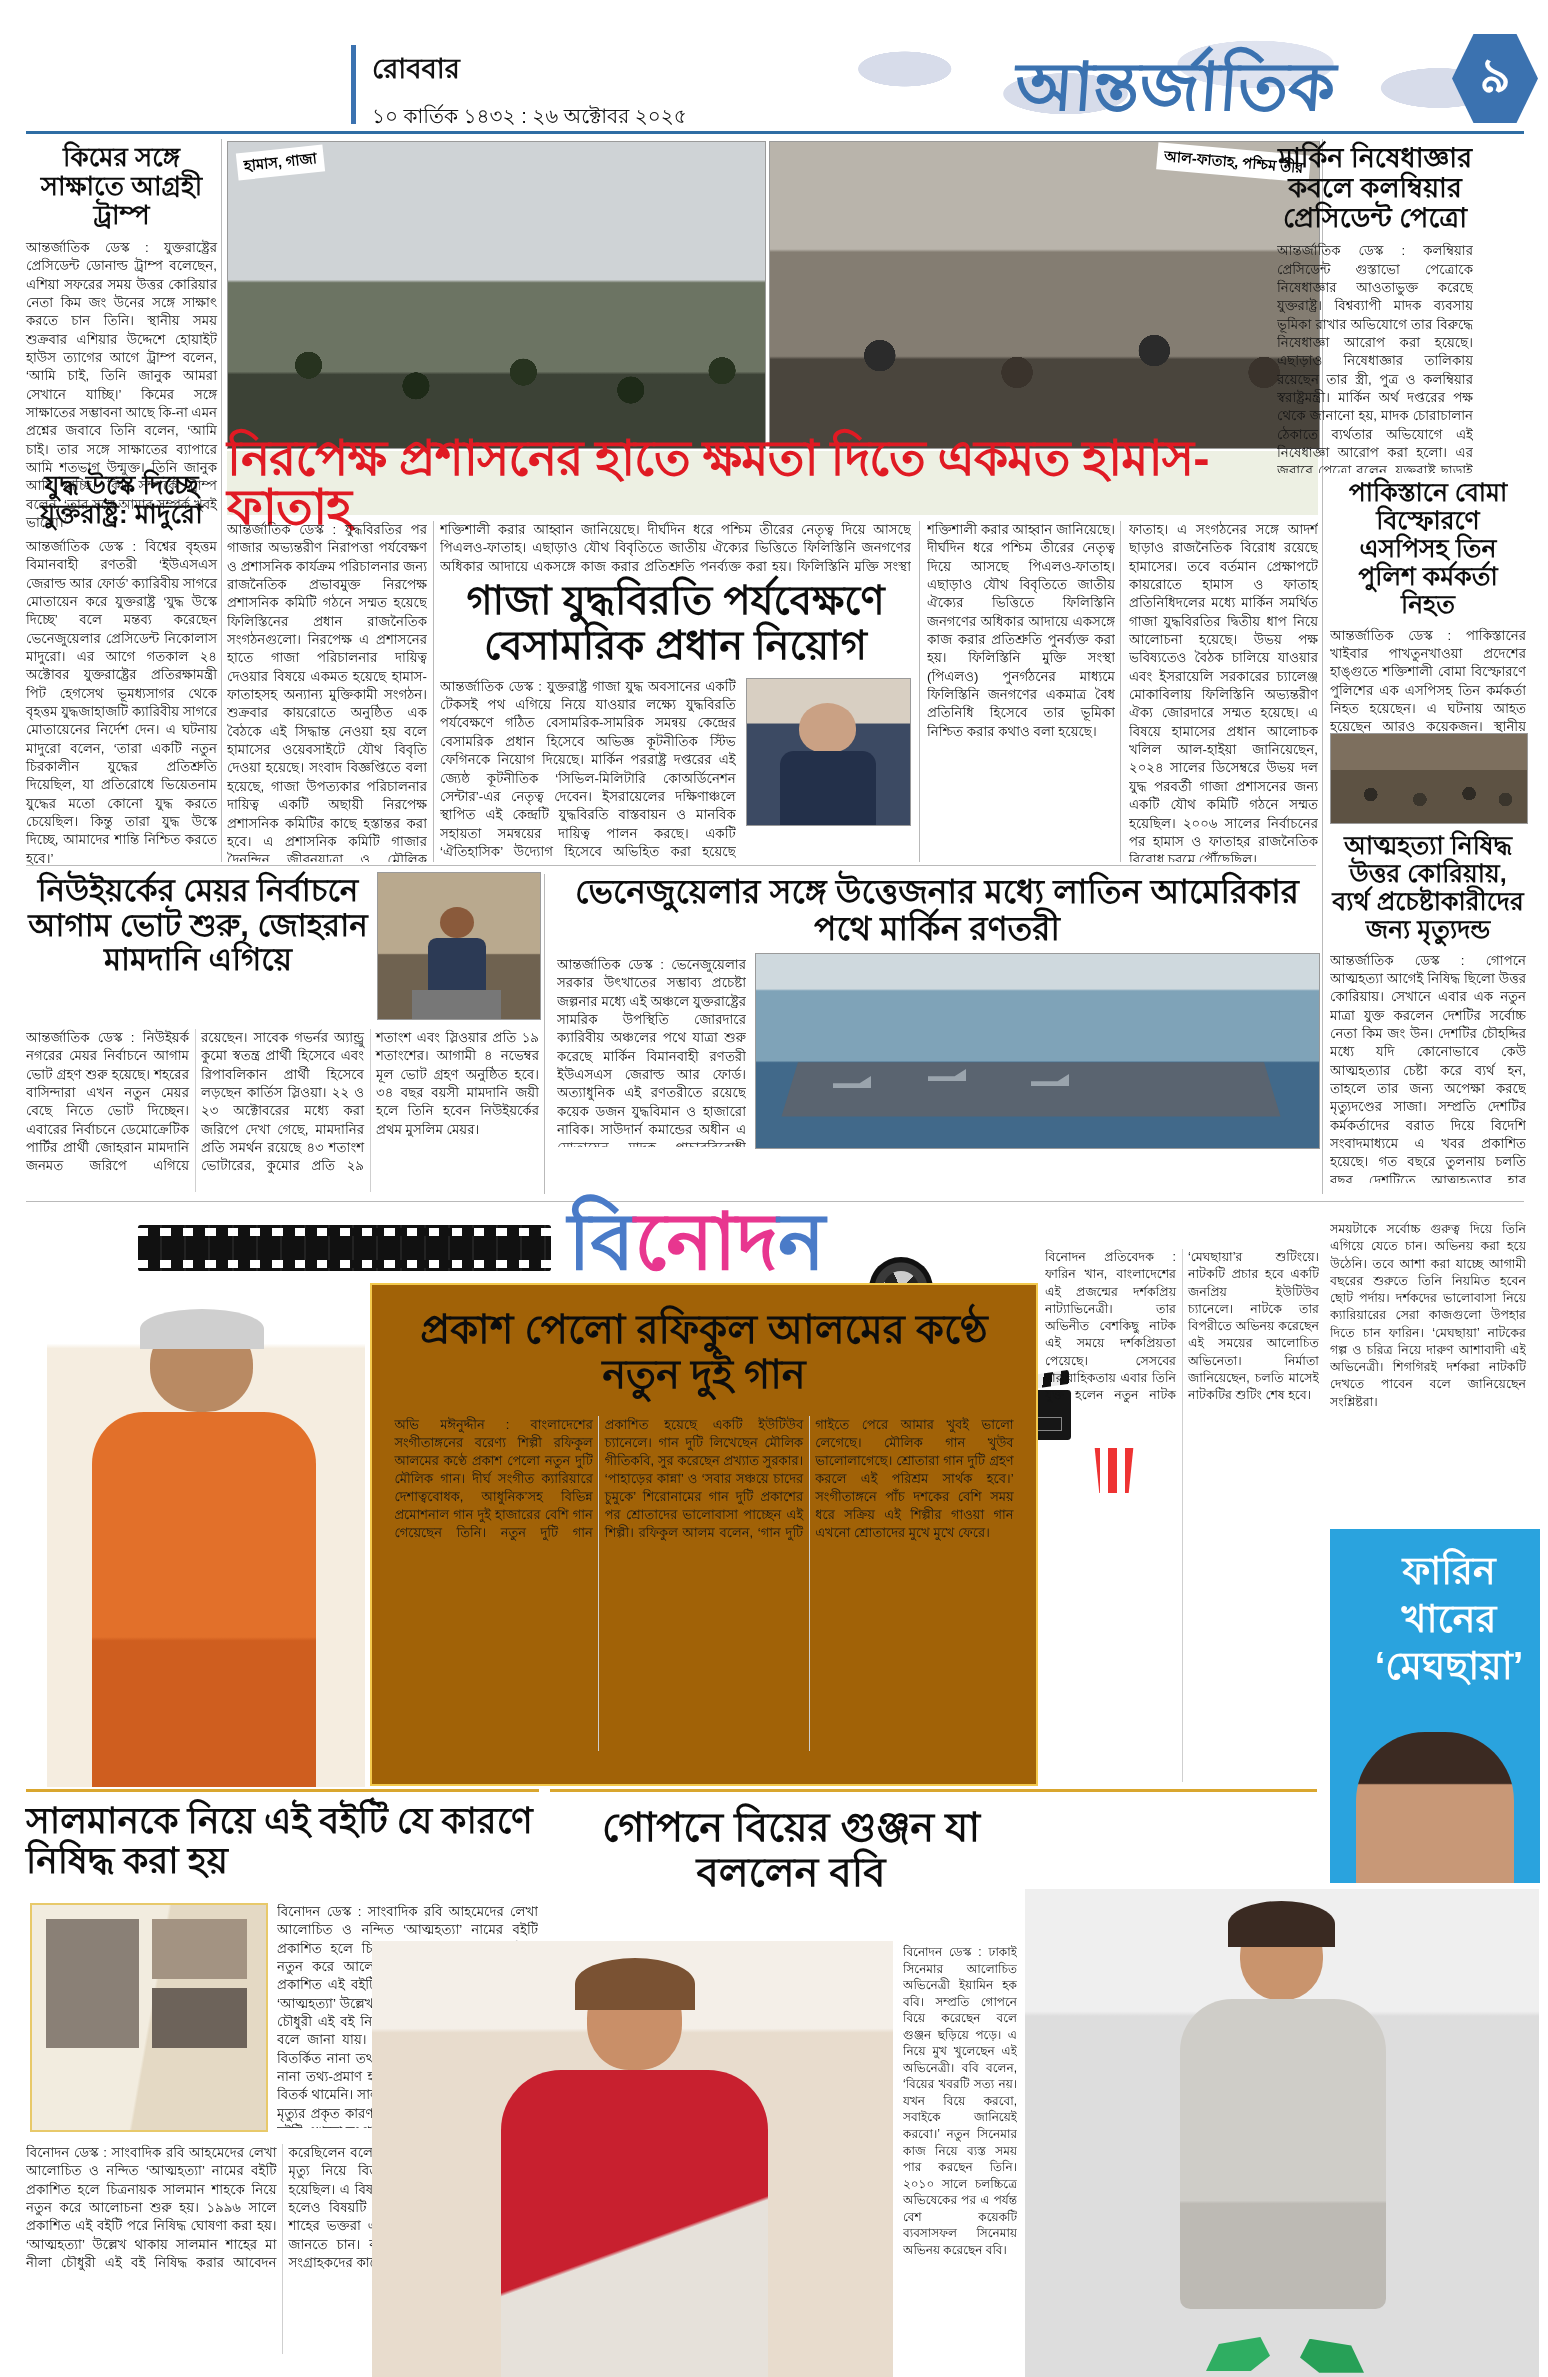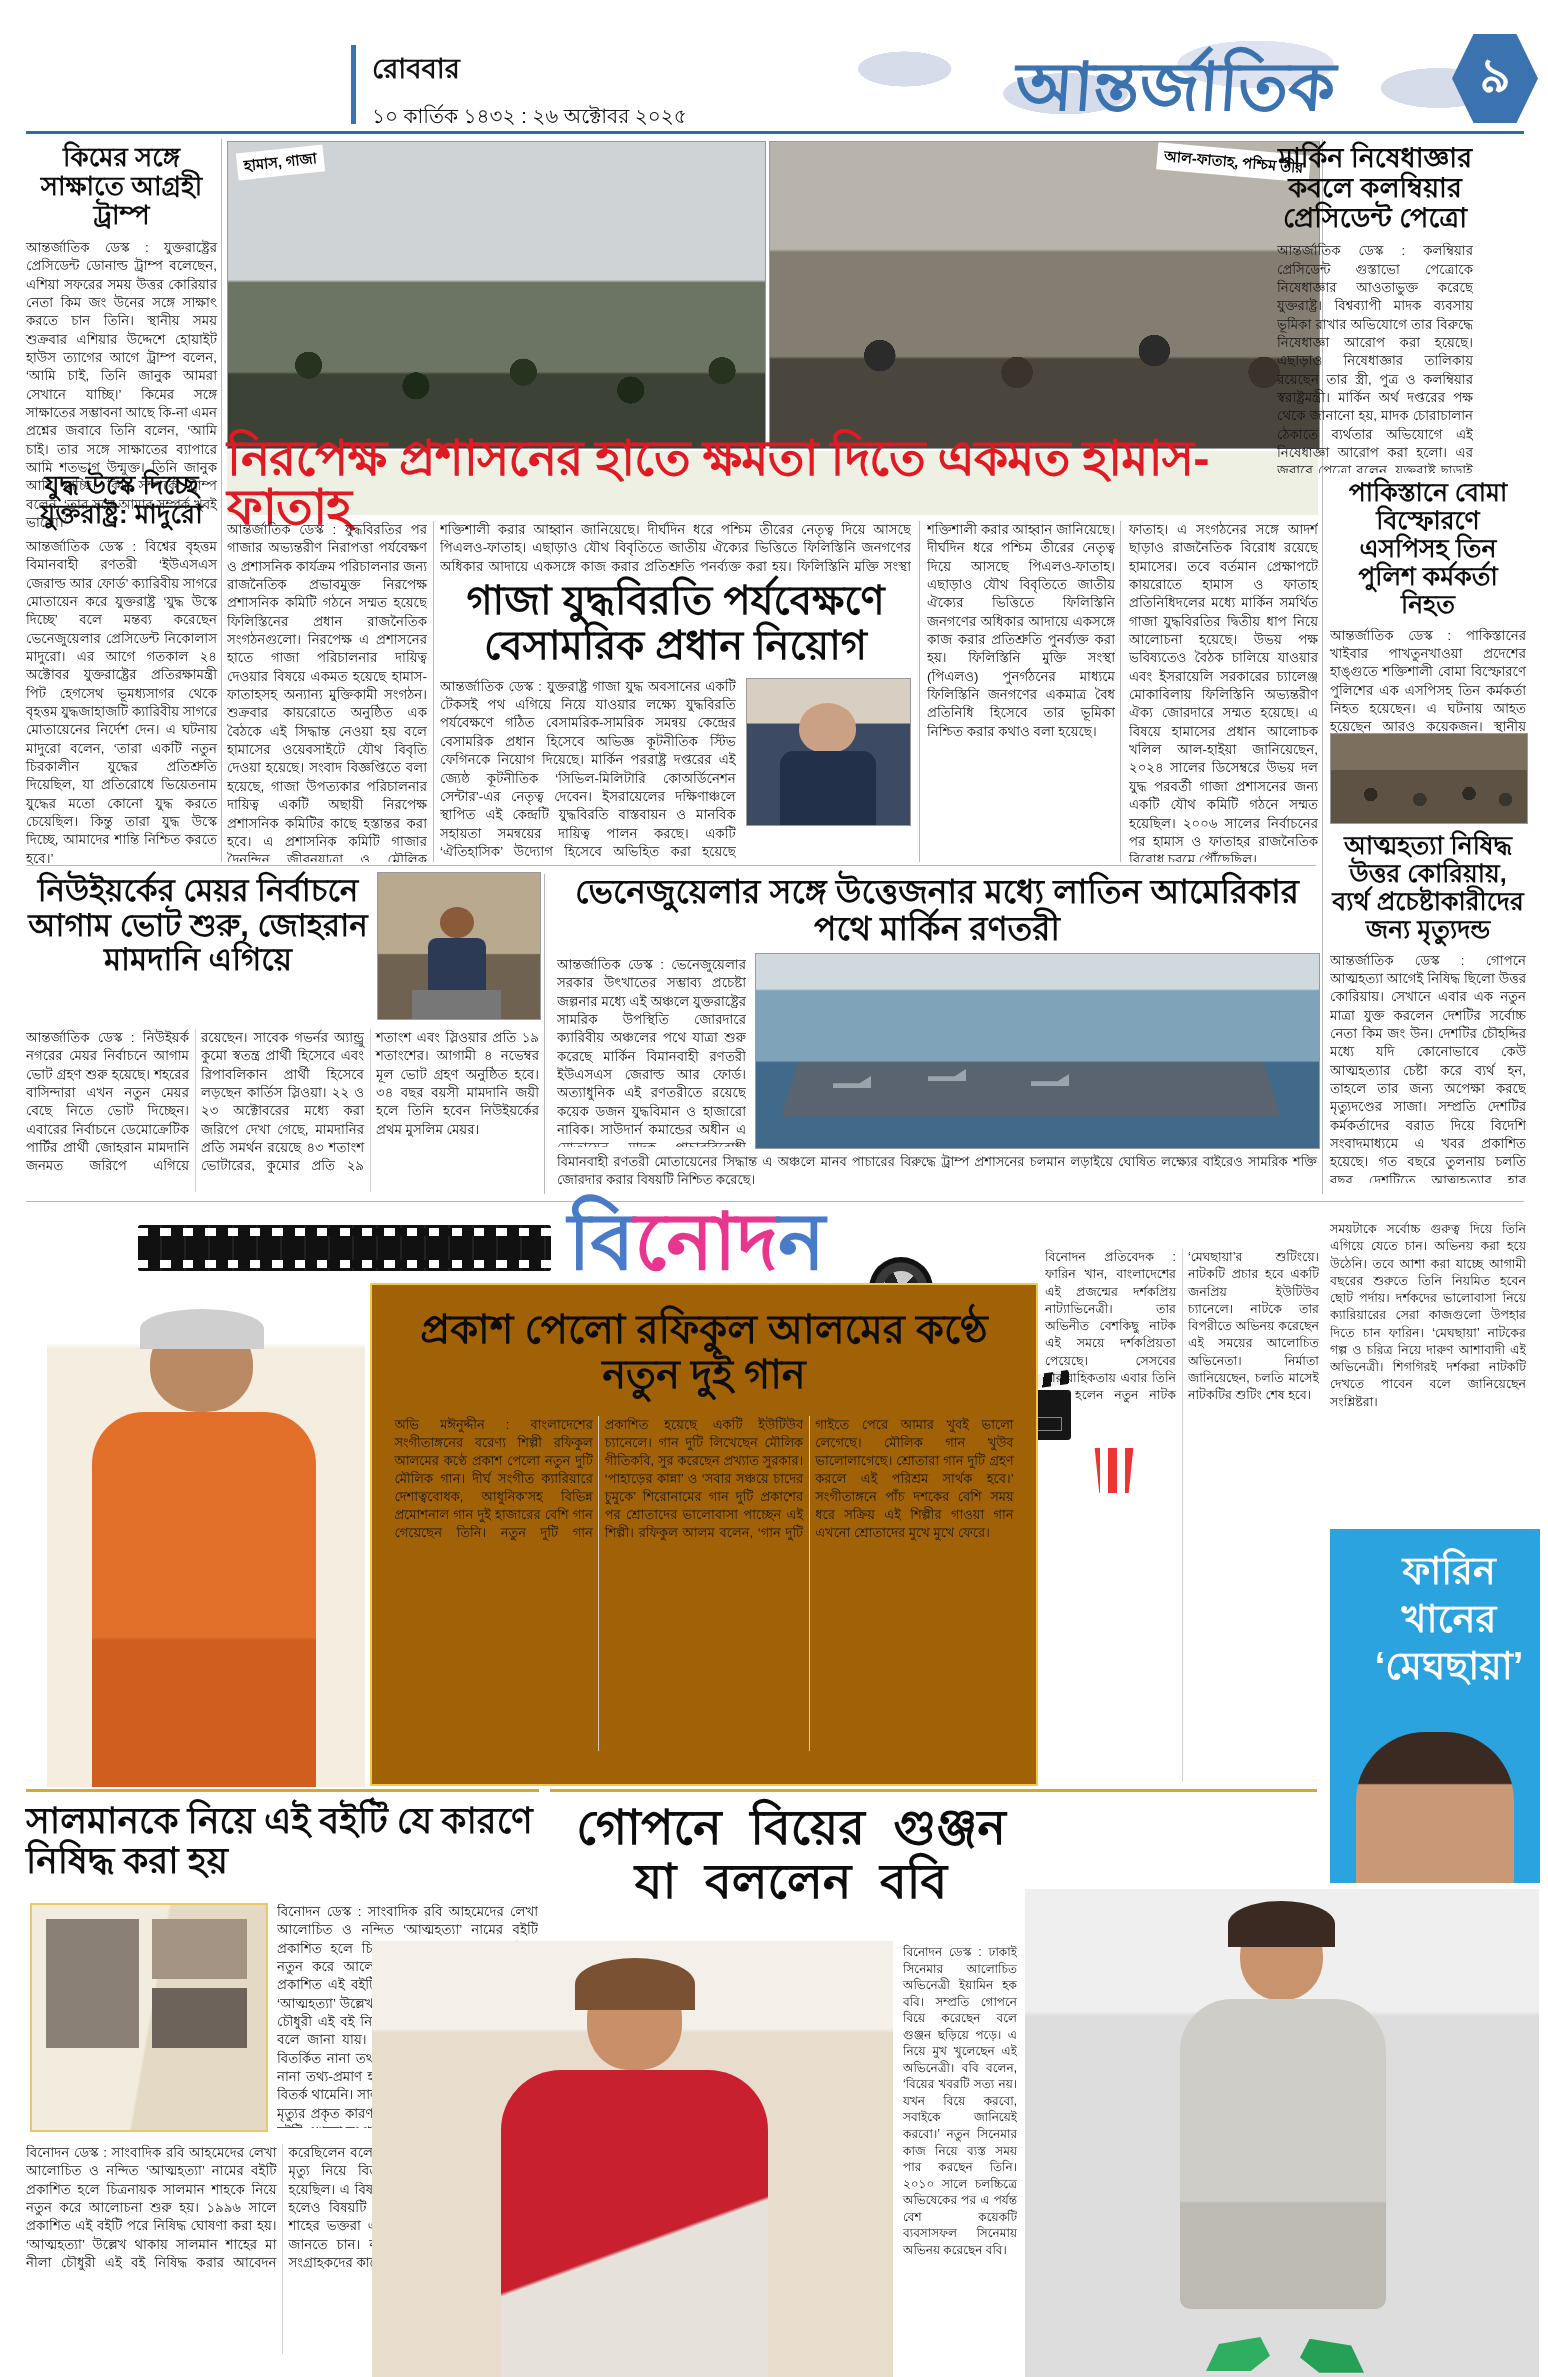--- a/index.html
+++ b/index.html
@@ -159,21 +159,20 @@
   <div class="abs vrule" style="left:544px;top:874px;height:320px;"></div>
   <div class="abs hl" style="left:557px;top:874px;width:760px;font-size:33px;">ভেনেজুয়েলার সঙ্গে উত্তেজনার মধ্যে লাতিন আমেরিকার পথে মার্কিন রণতরী</div>
   <div class="abs body-txt" style="left:557px;top:956px;width:189px;height:191px;overflow:hidden;">আন্তর্জাতিক ডেস্ক : ভেনেজুয়েলার সরকার উৎখাতের সম্ভাব্য প্রচেষ্টা জল্পনার মধ্যে এই অঞ্চলে যুক্তরাষ্ট্রের সামরিক উপস্থিতি জোরদারে ক্যারিবীয় অঞ্চলের পথে যাত্রা শুরু করেছে মার্কিন বিমানবাহী রণতরী ইউএসএস জেরাল্ড আর ফোর্ড। অত্যাধুনিক এই রণতরীতে রয়েছে কয়েক ডজন যুদ্ধবিমান ও হাজারো নাবিক। সাউদার্ন কমান্ডের অধীন এ মোতায়েন মাদক পাচারবিরোধী অভিযানের অংশ বলে দাবি ওয়াশিংটনের।</div>
   <div class="photo" style="left:755px;top:953px;width:563px;height:194px;background:
       linear-gradient(180deg,#cfd9de 0 18%,#7fa3b8 19% 55%,#41698a 56% 100%);">
     <div style="position:absolute;left:34px;bottom:31px;width:482px;height:57px;background:#5a6470;transform:perspective(258px) rotateX(18deg);"></div>
     <div style="position:absolute;left:77px;bottom:60px;width:38px;height:12px;background:#9aa4ad;clip-path:polygon(0 60%,70% 60%,100% 0,100% 100%,0 100%);"></div>
     <div style="position:absolute;left:172px;bottom:67px;width:38px;height:12px;background:#9aa4ad;clip-path:polygon(0 60%,70% 60%,100% 0,100% 100%,0 100%);"></div>
     <div style="position:absolute;left:275px;bottom:62px;width:38px;height:12px;background:#9aa4ad;clip-path:polygon(0 60%,70% 60%,100% 0,100% 100%,0 100%);"></div>
   </div>
-  <div class="abs body-txt" style="left:557px;top:1153px;width:760px;font-size:13px;">বিমানবাহী রণতরী মোতায়েনের সিদ্ধান্ত এ অঞ্চলে মানব পাচারের বিরুদ্ধে ট্রাম্প প্রশাসনের চলমান লড়াইয়ে ঘোষিত লক্ষ্যের বাইরেও সামরিক শক্তি জোরদার করার বিষয়টি নিশ্চিত করেছে।</div>
 
   <div class="abs hrule" style="left:26px;top:1201px;width:1498px;"></div>
   <div class="abs filmstrip" style="left:138px;top:1225px;width:413px;"></div>
   <div class="abs" style="left:568px;top:1202px;font-size:79px;font-weight:900;line-height:1;">
     <span class="banner-blue">বি</span><span class="banner-pink">নো</span><span class="banner-pink">দ</span><span class="banner-blue">ন</span>
   </div>
   <div class="abs reel" style="left:869px;top:1211px;"></div>
   <div class="abs reel" style="left:931px;top:1237px;width:50px;height:50px;"></div>
   <div class="abs clapper" style="left:1011px;top:1230px;"></div>
   <div class="abs popcorn" style="left:1091px;top:1228px;"></div>
@@ -205,21 +204,21 @@
   <div class="photo" style="left:30px;top:1903px;width:234px;height:225px;border:2.6px solid #e8c96a;background:
       linear-gradient(100deg,#f2ecdf 0 50%,#e4d9c4 51% 100%);">
     <div style="position:absolute;left:13.8px;top:13.8px;width:93px;height:129px;background:#8a8076;"></div>
     <div style="position:absolute;left:120px;top:13.8px;width:95px;height:60px;background:#a39382;"></div>
     <div style="position:absolute;left:120px;top:83px;width:95px;height:60px;background:#6d635a;"></div>
   </div>
   <div class="abs body-txt" style="left:277px;top:1903px;width:261px;height:225px;overflow:hidden;">বিনোদন ডেস্ক : সাংবাদিক রবি আহমেদের লেখা আলোচিত ও নন্দিত ‘আত্মহত্যা’ নামের বইটি প্রকাশিত হলে চিত্রনায়ক সালমান শাহকে নিয়ে নতুন করে আলোচনা শুরু হয়। ১৯৯৬ সালে প্রকাশিত এই বইটি পরে নিষিদ্ধ ঘোষণা করা হয়। ‘আত্মহত্যা’ উল্লেখ থাকায় সালমান শাহের মা নীলা চৌধুরী এই বই নিষিদ্ধ করার আবেদন করেছিলেন বলে জানা যায়। বইটিতে সালমানের মৃত্যু নিয়ে বিতর্কিত নানা তথ্য তুলে ধরা হয়েছিল। এ বিষয়ে নানা তথ্য-প্রমাণ হাজির করা হলেও বিষয়টি নিয়ে বিতর্ক থামেনি। সালমান শাহের ভক্তরা এখনো তার মৃত্যুর প্রকৃত কারণ জানতে চান। বহুল আলোচিত বইটি এখনো সংগ্রাহকদের কাছে দুর্লভ হয়ে আছে।</div>
   <div class="abs body-txt cols2" style="left:26px;top:2144px;width:513px;height:210px;overflow:hidden;">বিনোদন ডেস্ক : সাংবাদিক রবি আহমেদের লেখা আলোচিত ও নন্দিত ‘আত্মহত্যা’ নামের বইটি প্রকাশিত হলে চিত্রনায়ক সালমান শাহকে নিয়ে নতুন করে আলোচনা শুরু হয়। ১৯৯৬ সালে প্রকাশিত এই বইটি পরে নিষিদ্ধ ঘোষণা করা হয়। ‘আত্মহত্যা’ উল্লেখ থাকায় সালমান শাহের মা নীলা চৌধুরী এই বই নিষিদ্ধ করার আবেদন করেছিলেন বলে জানা যায়। বইটিতে সালমানের মৃত্যু নিয়ে বিতর্কিত নানা তথ্য তুলে ধরা হয়েছিল। এ বিষয়ে নানা তথ্য-প্রমাণ হাজির করা হলেও বিষয়টি নিয়ে বিতর্ক থামেনি। সালমান শাহের ভক্তরা এখনো তার মৃত্যুর প্রকৃত কারণ জানতে চান। বহুল আলোচিত বইটি এখনো সংগ্রাহকদের কাছে দুর্লভ হয়ে আছে।</div>
 
   <div class="abs hrule" style="left:550px;top:1789px;width:767px;background:#d9a62e;height:2.6px;"></div>
-  <div class="abs hl" style="left:550px;top:1805px;width:482px;font-size:48px;font-family:Liberation Mono, monospace;">গোপনে বিয়ের গুঞ্জন যা বললেন ববি</div>
+  <div class="abs hl" style="left:550px;top:1805px;width:482px;font-size:40px;">গোপনে বিয়ের গুঞ্জন যা বললেন ববি</div>
   <div class="photo" style="left:372px;top:1941px;width:521px;height:437px;border:none;background:
       linear-gradient(180deg,#f4efe8 0 20%,#e8dccd 21% 100%);">
     <div style="position:absolute;left:215px;top:26px;width:95px;height:103px;border-radius:50% 50% 44% 44%;background:#c2straight;background:#c98f68;"></div>
     <div style="position:absolute;left:203px;top:17px;width:120px;height:52px;border-radius:50% 50% 0 0;background:#7a5233;"></div>
     <div style="position:absolute;left:129px;top:129px;width:267px;height:308px;border-radius:60px 60px 0 0;background:
        linear-gradient(160deg,#c8202f 0 55%,#e6e1da 56% 100%);"></div>
   </div>
   <div class="abs body-txt" style="left:903px;top:1944px;width:114px;height:430px;overflow:hidden;font-size:12px;">বিনোদন ডেস্ক : ঢাকাই সিনেমার আলোচিত অভিনেত্রী ইয়ামিন হক ববি। সম্প্রতি গোপনে বিয়ে করেছেন বলে গুঞ্জন ছড়িয়ে পড়ে। এ নিয়ে মুখ খুলেছেন এই অভিনেত্রী। ববি বলেন, ‘বিয়ের খবরটি সত্য নয়। যখন বিয়ে করবো, সবাইকে জানিয়েই করবো।’ নতুন সিনেমার কাজ নিয়ে ব্যস্ত সময় পার করছেন তিনি। ২০১০ সালে চলচ্চিত্রে অভিষেকের পর এ পর্যন্ত বেশ কয়েকটি ব্যবসাসফল সিনেমায় অভিনয় করেছেন ববি।</div>
 
   <div class="photo" style="left:1025px;top:1889px;width:514px;height:489px;border:none;background:

